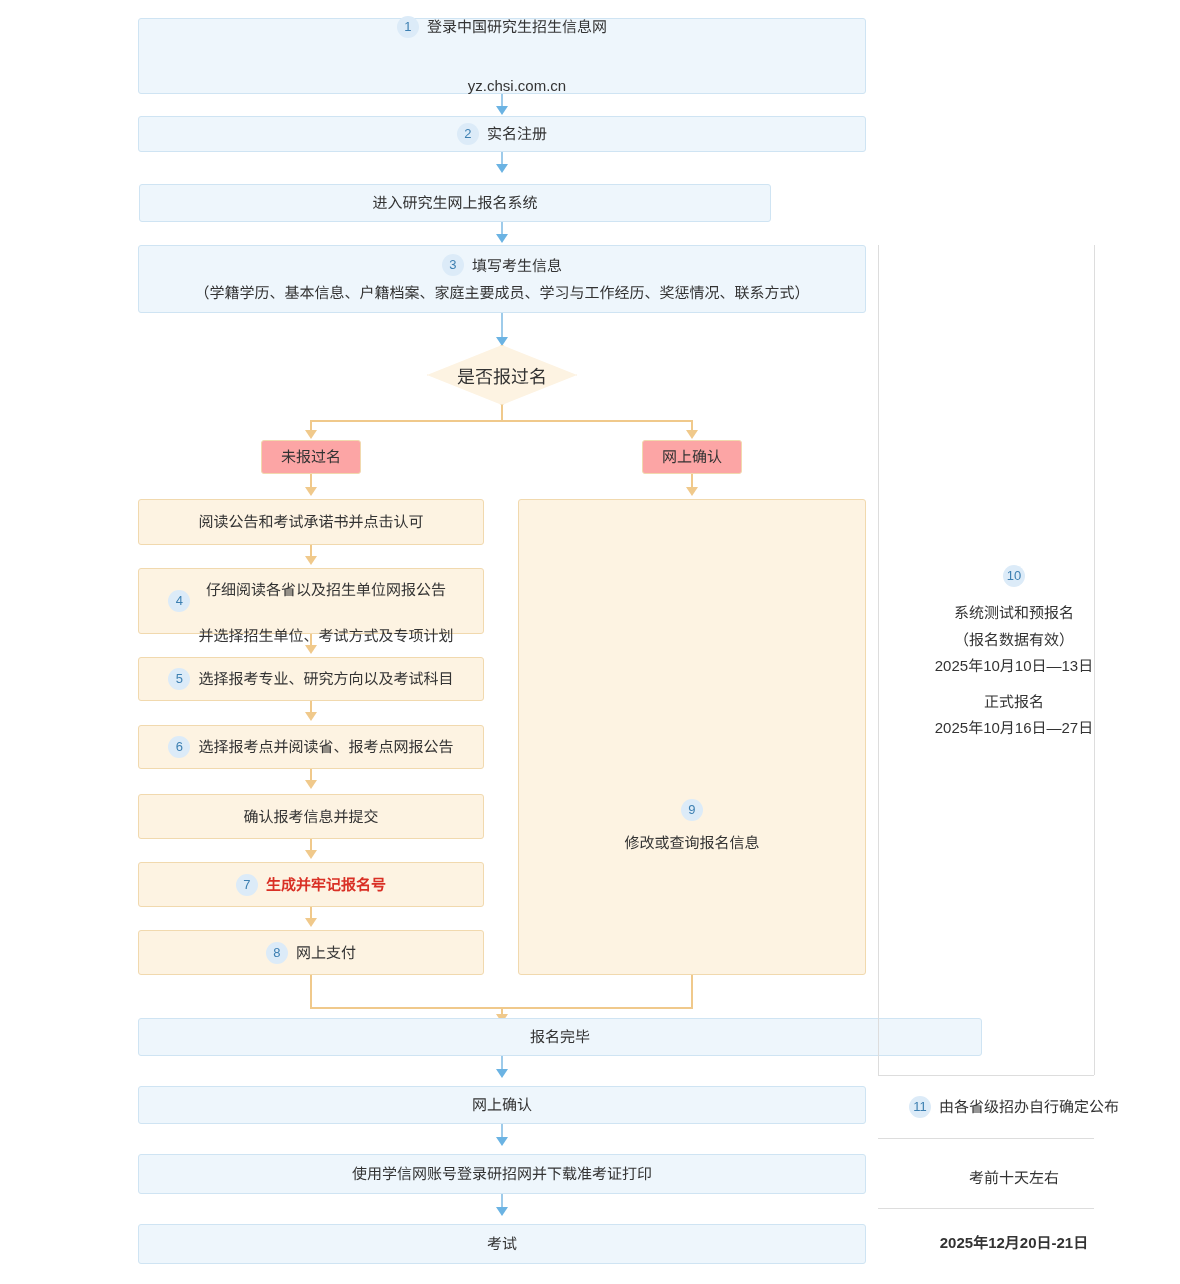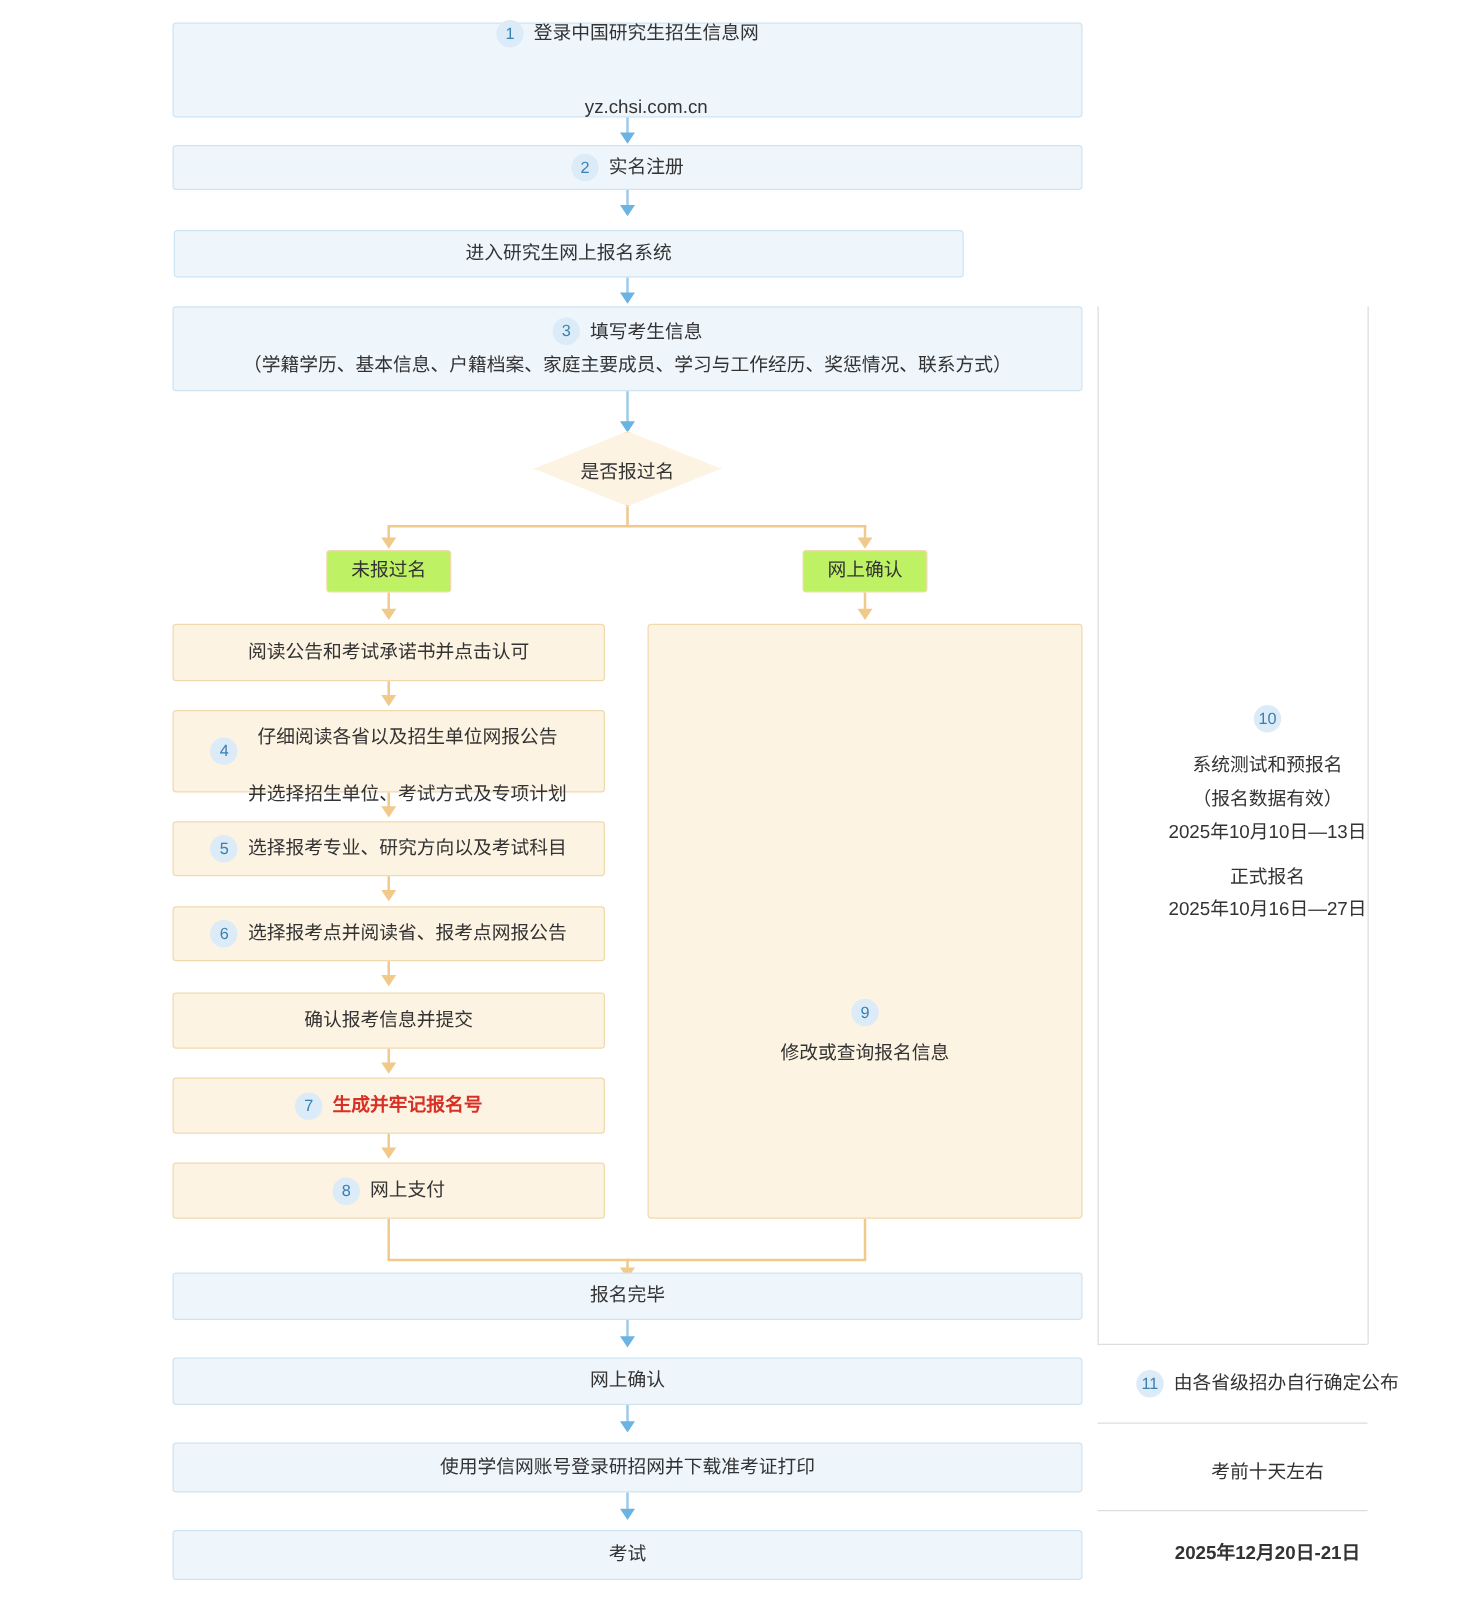--- a/index.html
+++ b/index.html
@@ -35,21 +35,21 @@
     background: #eef6fc;
     border: 1px solid #cfe4f3;
     color: #333;
   }
   .cream-box {
     background: #fdf3e2;
     border: 1px solid #f1d9ae;
     color: #333;
   }
   .cream-small {
-    background: #bef264;
+    background: #fca5a5;
     border: 1px solid #f1d9ae;
     color: #333;
   }
 
   
   .step-num {
     display: inline-flex;
     align-items: center;
     justify-content: center;
     width: 22px;
@@ -83,21 +83,21 @@
   }
   .diamond-shape {
     width: 100%;
     height: 100%;
     background: #fdf3e2;
     border: 1px solid #f1d9ae;
     clip-path: polygon(50% 0%, 100% 50%, 50% 100%, 0% 50%);
     display: flex;
     align-items: center;
     justify-content: center;
-    font-size: 15px;
+    font-size: 18px;
     box-sizing: border-box;
   }
 
   
   .line {
     position: absolute;
     background: #9ecbea;
   }
   .line-cream {
     position: absolute;
@@ -279,21 +279,21 @@
       <span>修改或查询报名信息</span>
     </div>
   </div>
 
   <div class="line-cream" style="left:310px; top:975px; width:2px; height:33px;"></div>
   <div class="line-cream" style="left:691px; top:975px; width:2px; height:33px;"></div>
   <div class="line-cream" style="left:310px; top:1007px; width:383px; height:2px;"></div>
   <div class="line-cream" style="left:501px; top:1007px; width:2px; height:10px;"></div>
   <div class="arrow-cream" style="left:496px; top:1014px;"></div>
 
-  <div class="node blue-box" style="left:138px; top:1018px; width:728px; height:38px;">
+  <div class="node blue-box" style="left:138px; top:1018px; width:844px; height:38px;">
     <span>报名完毕</span>
   </div>
   <div class="line" style="left:501px; top:1056px; width:2px; height:16px;"></div>
   <div class="arrow-blue" style="left:496px; top:1069px;"></div>
 
   <div class="node blue-box" style="left:138px; top:1086px; width:728px; height:38px;">
     <span>网上确认</span>
   </div>
   <div class="line" style="left:501px; top:1124px; width:2px; height:16px;"></div>
   <div class="arrow-blue" style="left:496px; top:1137px;"></div>

